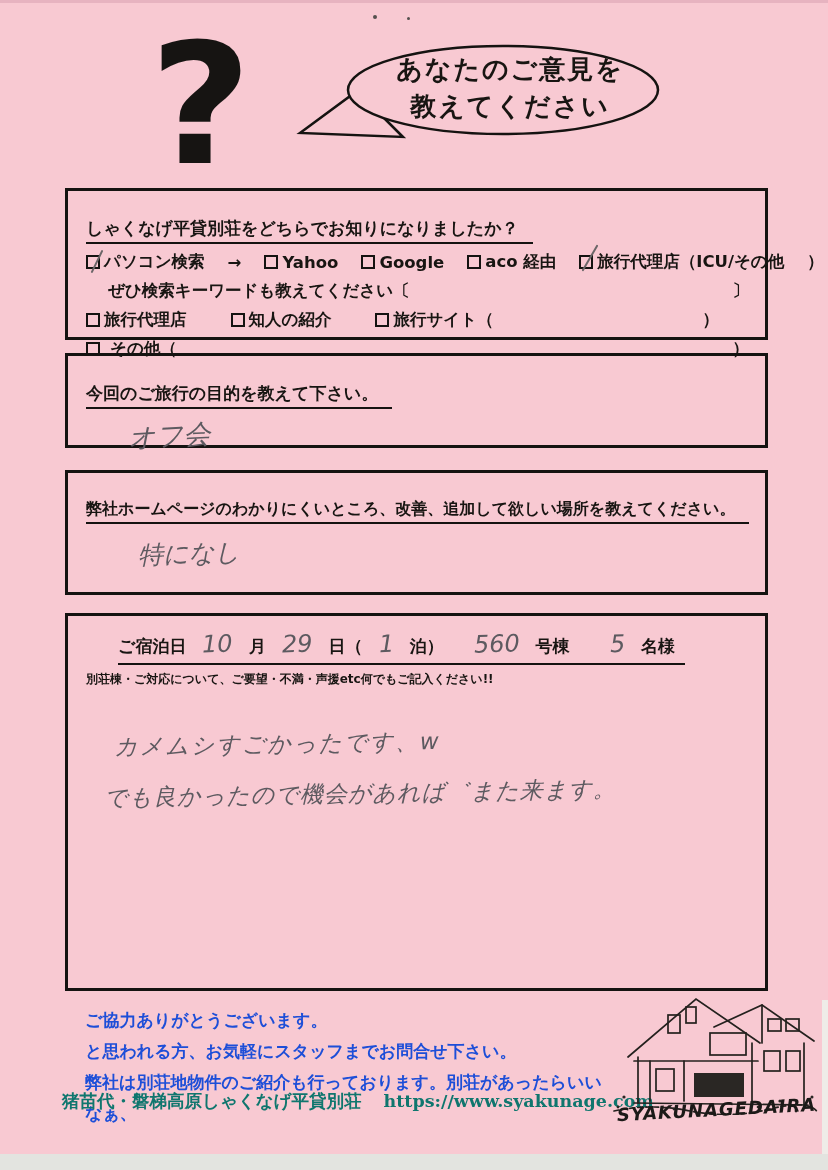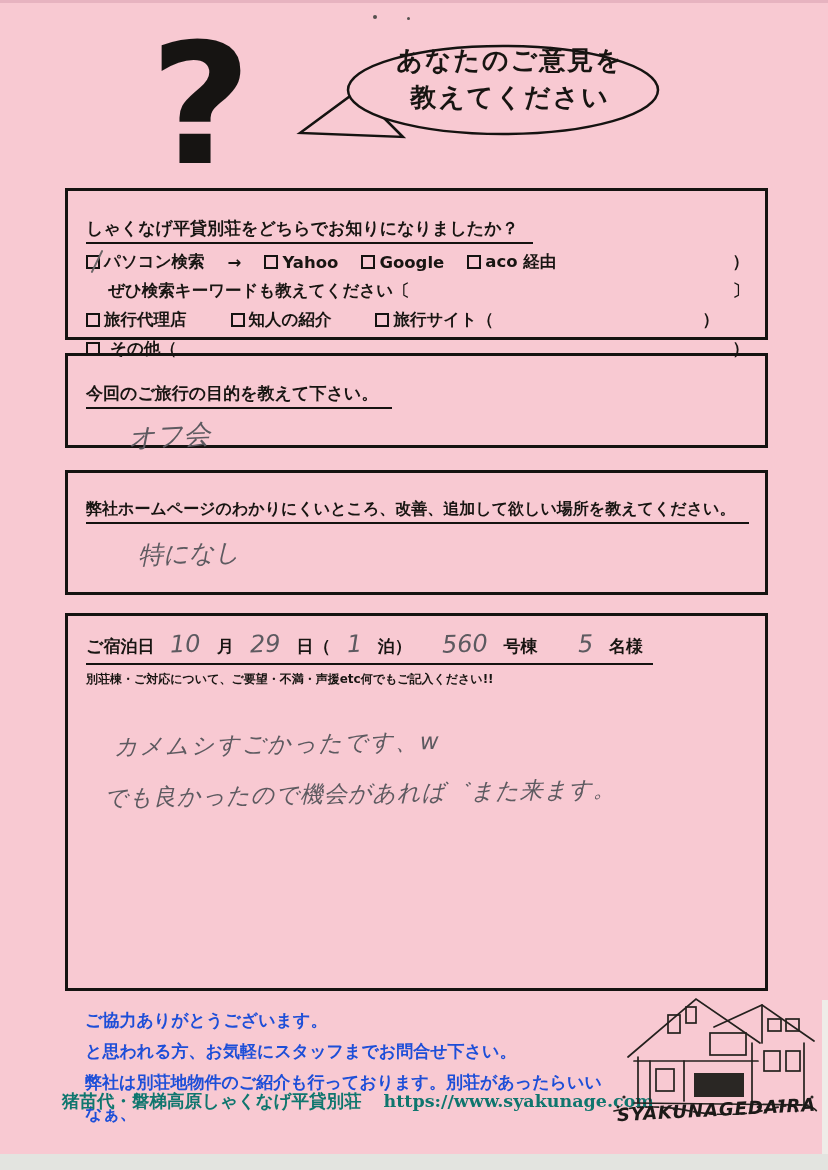--- a/index.html
+++ b/index.html
@@ -23,21 +23,21 @@
 
   
   .qmark {
     position:absolute; left:152px; top:4px;
     font-size:168px; font-weight:bold; color:#161412;
     transform:scaleX(1.05);
     letter-spacing:0;
   }
   .bubble-svg { position:absolute; left:295px; top:38px; width:380px; height:112px; }
   .bubble-text {
-    position:absolute; left:375px; top:39px; width:270px;
+    position:absolute; left:375px; top:48px; width:270px;
     text-align:center; font-size:26px; font-weight:bold; color:#181512;
     line-height:37px; letter-spacing:2px;
   }
 
   
   .fbox {
     position:absolute; left:65px; width:703px;
     border:3px solid #151311;
     padding:26px 16px 0 18px;
     color:#181512;
@@ -72,21 +72,21 @@
   .hand {
     font-family:"DejaVu Sans",sans-serif;
     font-style:italic; color:#5d5a60; font-weight:normal;
   }
 
   
   .stay-line {
     display:inline-flex; align-items:baseline; gap:16px;
     border-bottom:2px solid #151311;
     padding:0 10px 5px 0;
-    font-size:17px; font-weight:bold; white-space:nowrap;
+    font-size:17px; font-weight:bold; white-space:nowrap;margin-left:32px;
   }
   .stay-line .hand { font-size:24px; transform:rotate(-2deg); }
   .stay-prompt { font-size:12px; font-weight:bold; margin-top:6px; }
 
   
   .footer-block {
     position:absolute; left:85px; top:1002px; width:530px;
     font-size:17px; font-weight:bold; color:#1d4ed8; line-height:31px;
   }
   .company-line {
@@ -138,20 +138,26 @@
         <span class="cb"></span>
         <span>Yahoo</span>
       </span>
       <span class="opt">
         <span class="cb"></span>
         <span>Google</span>
       </span>
       <span class="opt">
         <span class="cb"></span>
         <span>aco 経由</span>
+      </span>
+      <span class="opt">
+        <span class="cb">
+            <span class="tick tall"></span>
+          </span>
+        <span>旅行代理店（ICU/その他</span>
       </span>
       <span class="push">）</span>
     </div>
     <div class="crow" style="margin-left:22px;">
       <span>ぜひ検索キーワードも教えてください〔</span>
       <span class="push">〕</span>
     </div>
     <div class="crow" style="gap:44px;">
       <span class="opt">
         <span class="cb"></span>

